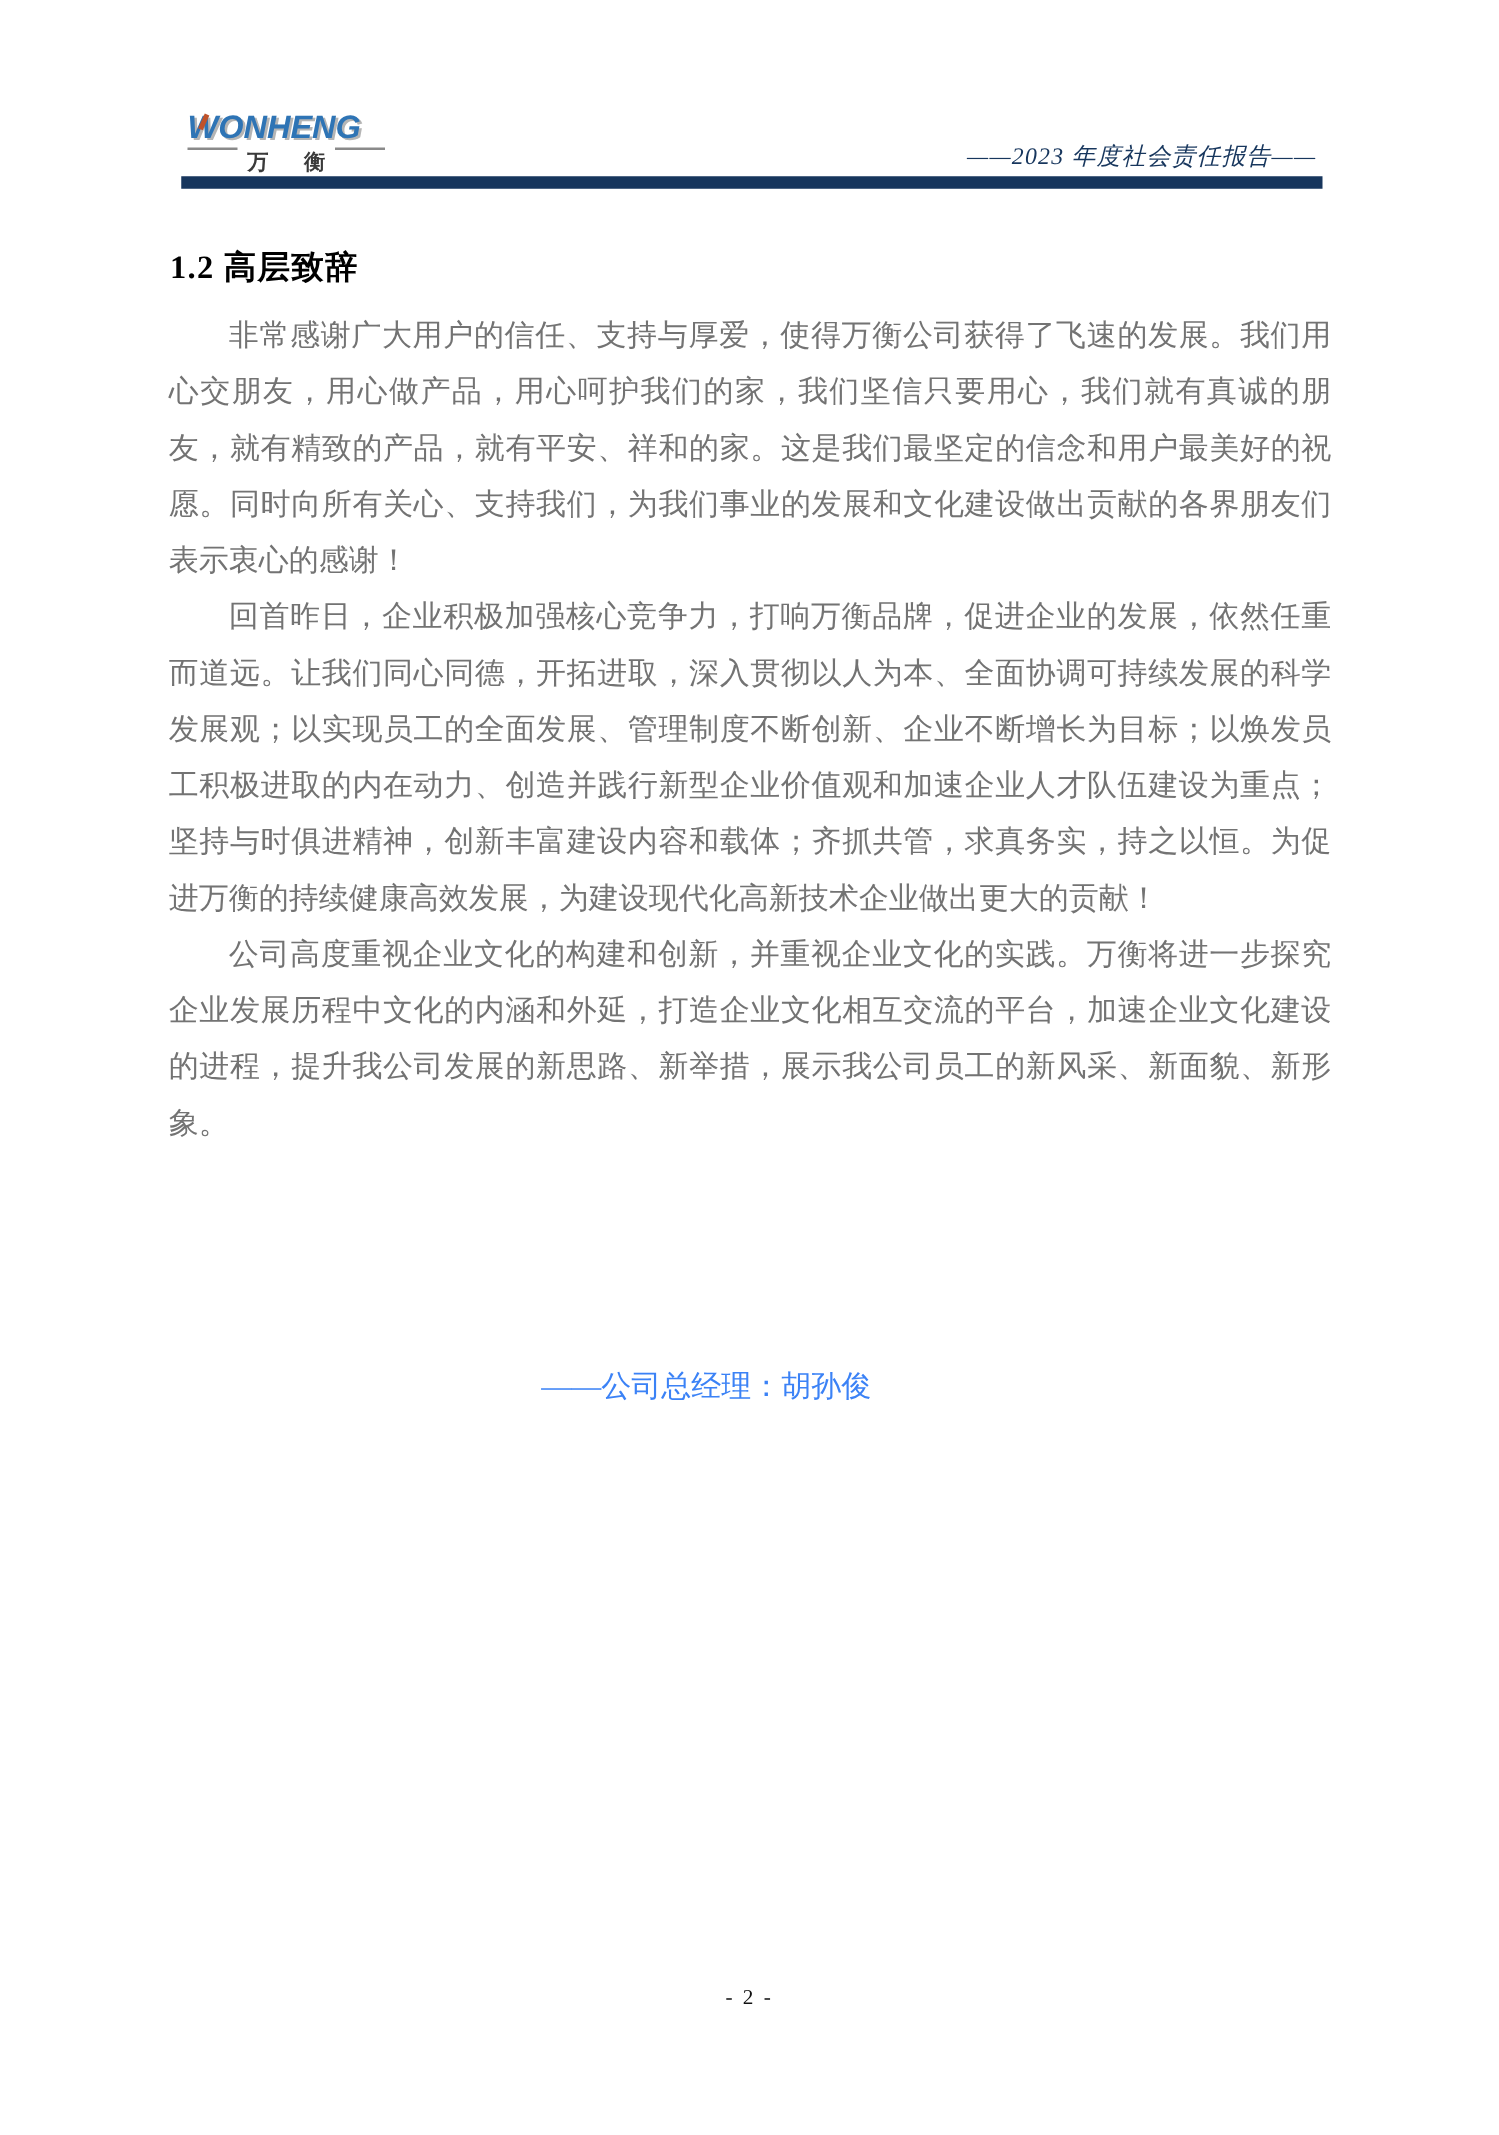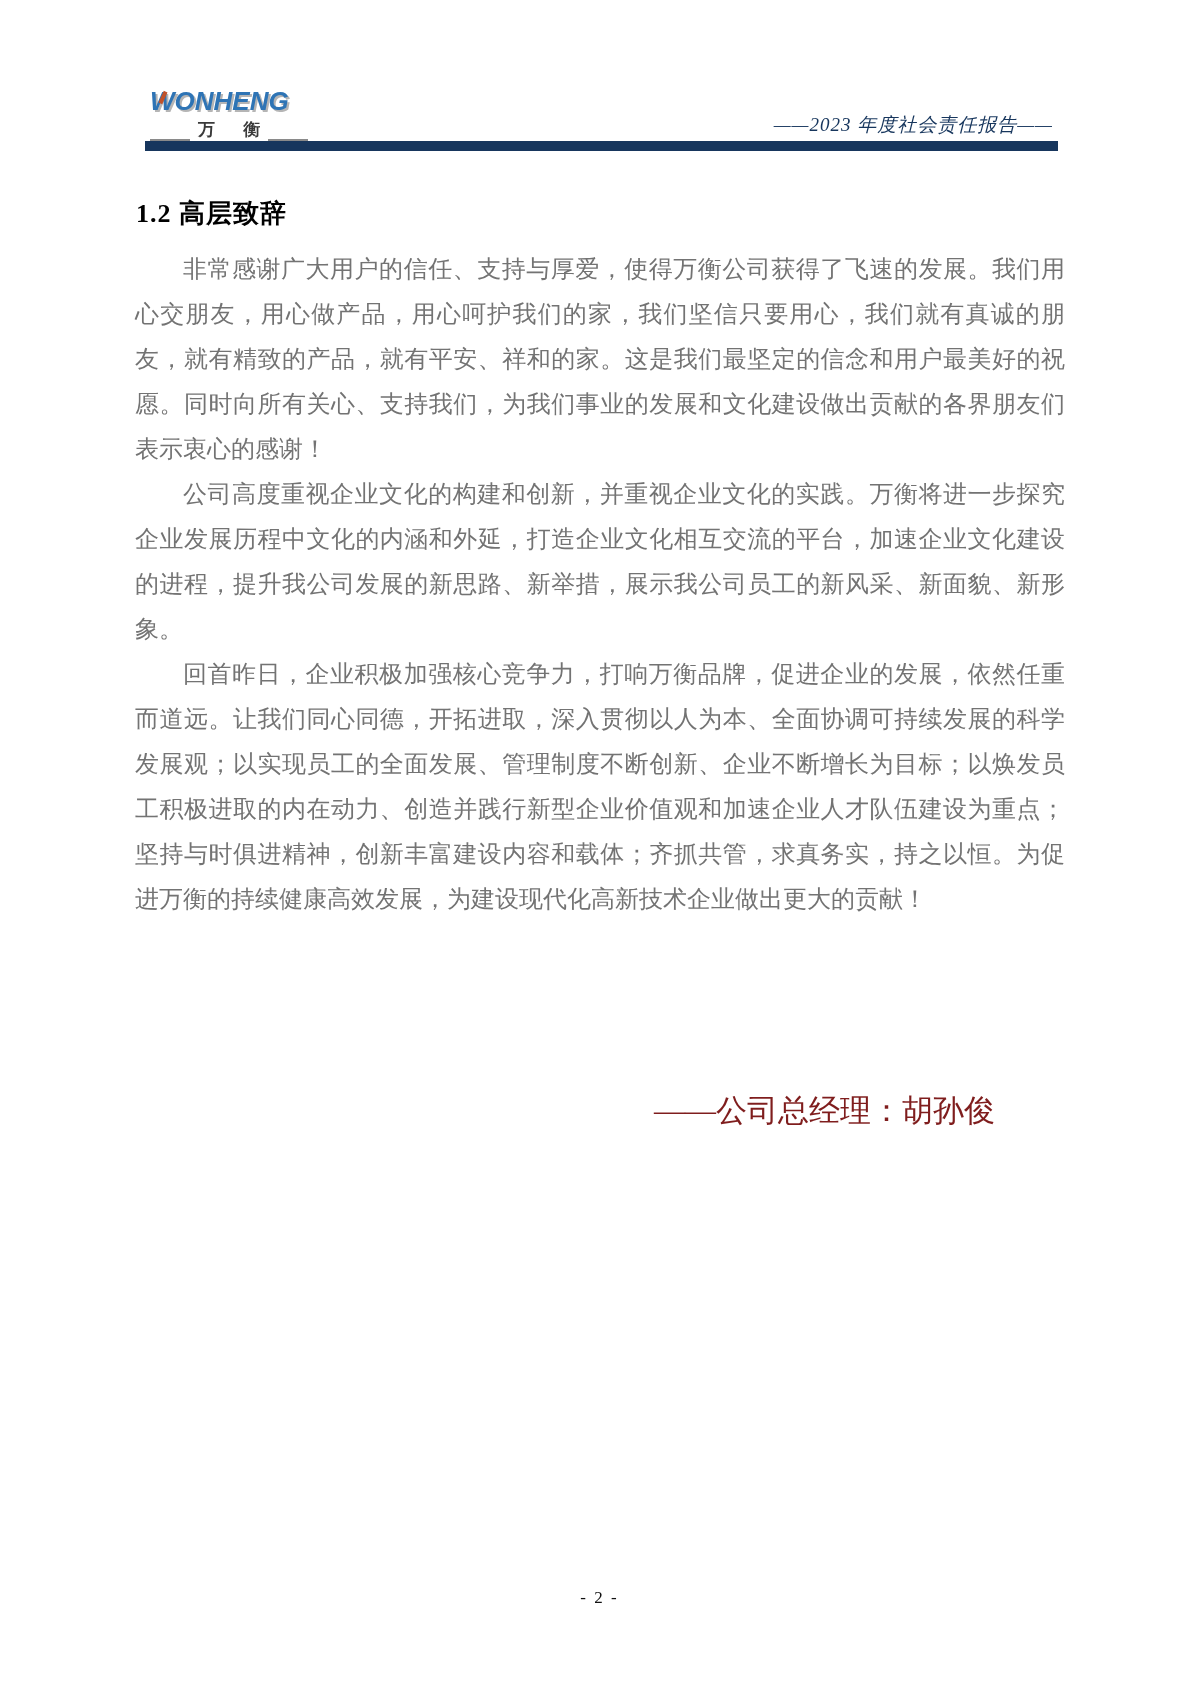--- a/index.html
+++ b/index.html
@@ -41,21 +41,21 @@
     left: 11px;
     top: 3px;
     width: 4px;
     height: 13px;
     background: #c0522a;
     transform: rotate(24deg);
     z-index: 2;
   }
   .logo-cn {
     display: flex;
-    align-items: flex-end;
+    align-items: flex-start;
     margin-top: 4px;
     width: 158px;
   }
   .logo-line {
     flex: 1;
     height: 2px;
     background: #8a8a8a;
   }
   .logo-cn-text {
     font-family: "Liberation Serif", "DejaVu Serif", serif;
@@ -110,24 +110,24 @@
     font-size: 24px;
     line-height: 45px;
     text-align: justify;
     text-justify: inter-ideograph;
     text-indent: 2em;
     color: #737373;
   }
   .signature {
     margin-top: 166px;
     padding-right: 70px;
-    text-align: right;
-    font-size: 31px;
+    text-align: center;
+    font-size: 24px;
     line-height: 45px;
-    color: #7f1d1d;
+    color: #3b82f6;
     white-space: nowrap;
   }
 
   
   .footer {
     position: absolute;
     top: 1588px;
     left: 0;
     width: 100%;
     text-align: center;
@@ -157,22 +157,22 @@
       </div>
     </div>
     <div class="report-title">——2023 年度社会责任报告——</div>
     <div class="header-bar"></div>
   </header>
 
   <h2 class="section-title">1.2 高层致辞</h2>
 
   <main class="content">
     <p class="para">非常感谢广大用户的信任、支持与厚爱，使得万衡公司获得了飞速的发展。我们用心交朋友，用心做产品，用心呵护我们的家，我们坚信只要用心，我们就有真诚的朋友，就有精致的产品，就有平安、祥和的家。这是我们最坚定的信念和用户最美好的祝愿。同时向所有关心、支持我们，为我们事业的发展和文化建设做出贡献的各界朋友们表示衷心的感谢！</p>
+    <p class="para">回首昨日，企业积极加强核心竞争力，打响万衡品牌，促进企业的发展，依然任重而道远。让我们同心同德，开拓进取，深入贯彻以人为本、全面协调可持续发展的科学发展观；以实现员工的全面发展、管理制度不断创新、企业不断增长为目标；以焕发员工积极进取的内在动力、创造并践行新型企业价值观和加速企业人才队伍建设为重点；坚持与时俱进精神，创新丰富建设内容和载体；齐抓共管，求真务实，持之以恒。为促进万衡的持续健康高效发展，为建设现代化高新技术企业做出更大的贡献！</p>
     <p class="para">公司高度重视企业文化的构建和创新，并重视企业文化的实践。万衡将进一步探究企业发展历程中文化的内涵和外延，打造企业文化相互交流的平台，加速企业文化建设的进程，提升我公司发展的新思路、新举措，展示我公司员工的新风采、新面貌、新形象。</p>
-    <p class="para">回首昨日，企业积极加强核心竞争力，打响万衡品牌，促进企业的发展，依然任重而道远。让我们同心同德，开拓进取，深入贯彻以人为本、全面协调可持续发展的科学发展观；以实现员工的全面发展、管理制度不断创新、企业不断增长为目标；以焕发员工积极进取的内在动力、创造并践行新型企业价值观和加速企业人才队伍建设为重点；坚持与时俱进精神，创新丰富建设内容和载体；齐抓共管，求真务实，持之以恒。为促进万衡的持续健康高效发展，为建设现代化高新技术企业做出更大的贡献！</p>
     <div class="signature">——公司总经理：胡孙俊</div>
   </main>
 
   <footer class="footer">
     <span class="page-number">- 2 -</span>
   </footer>
 
 </div>
 
 </body></html>

